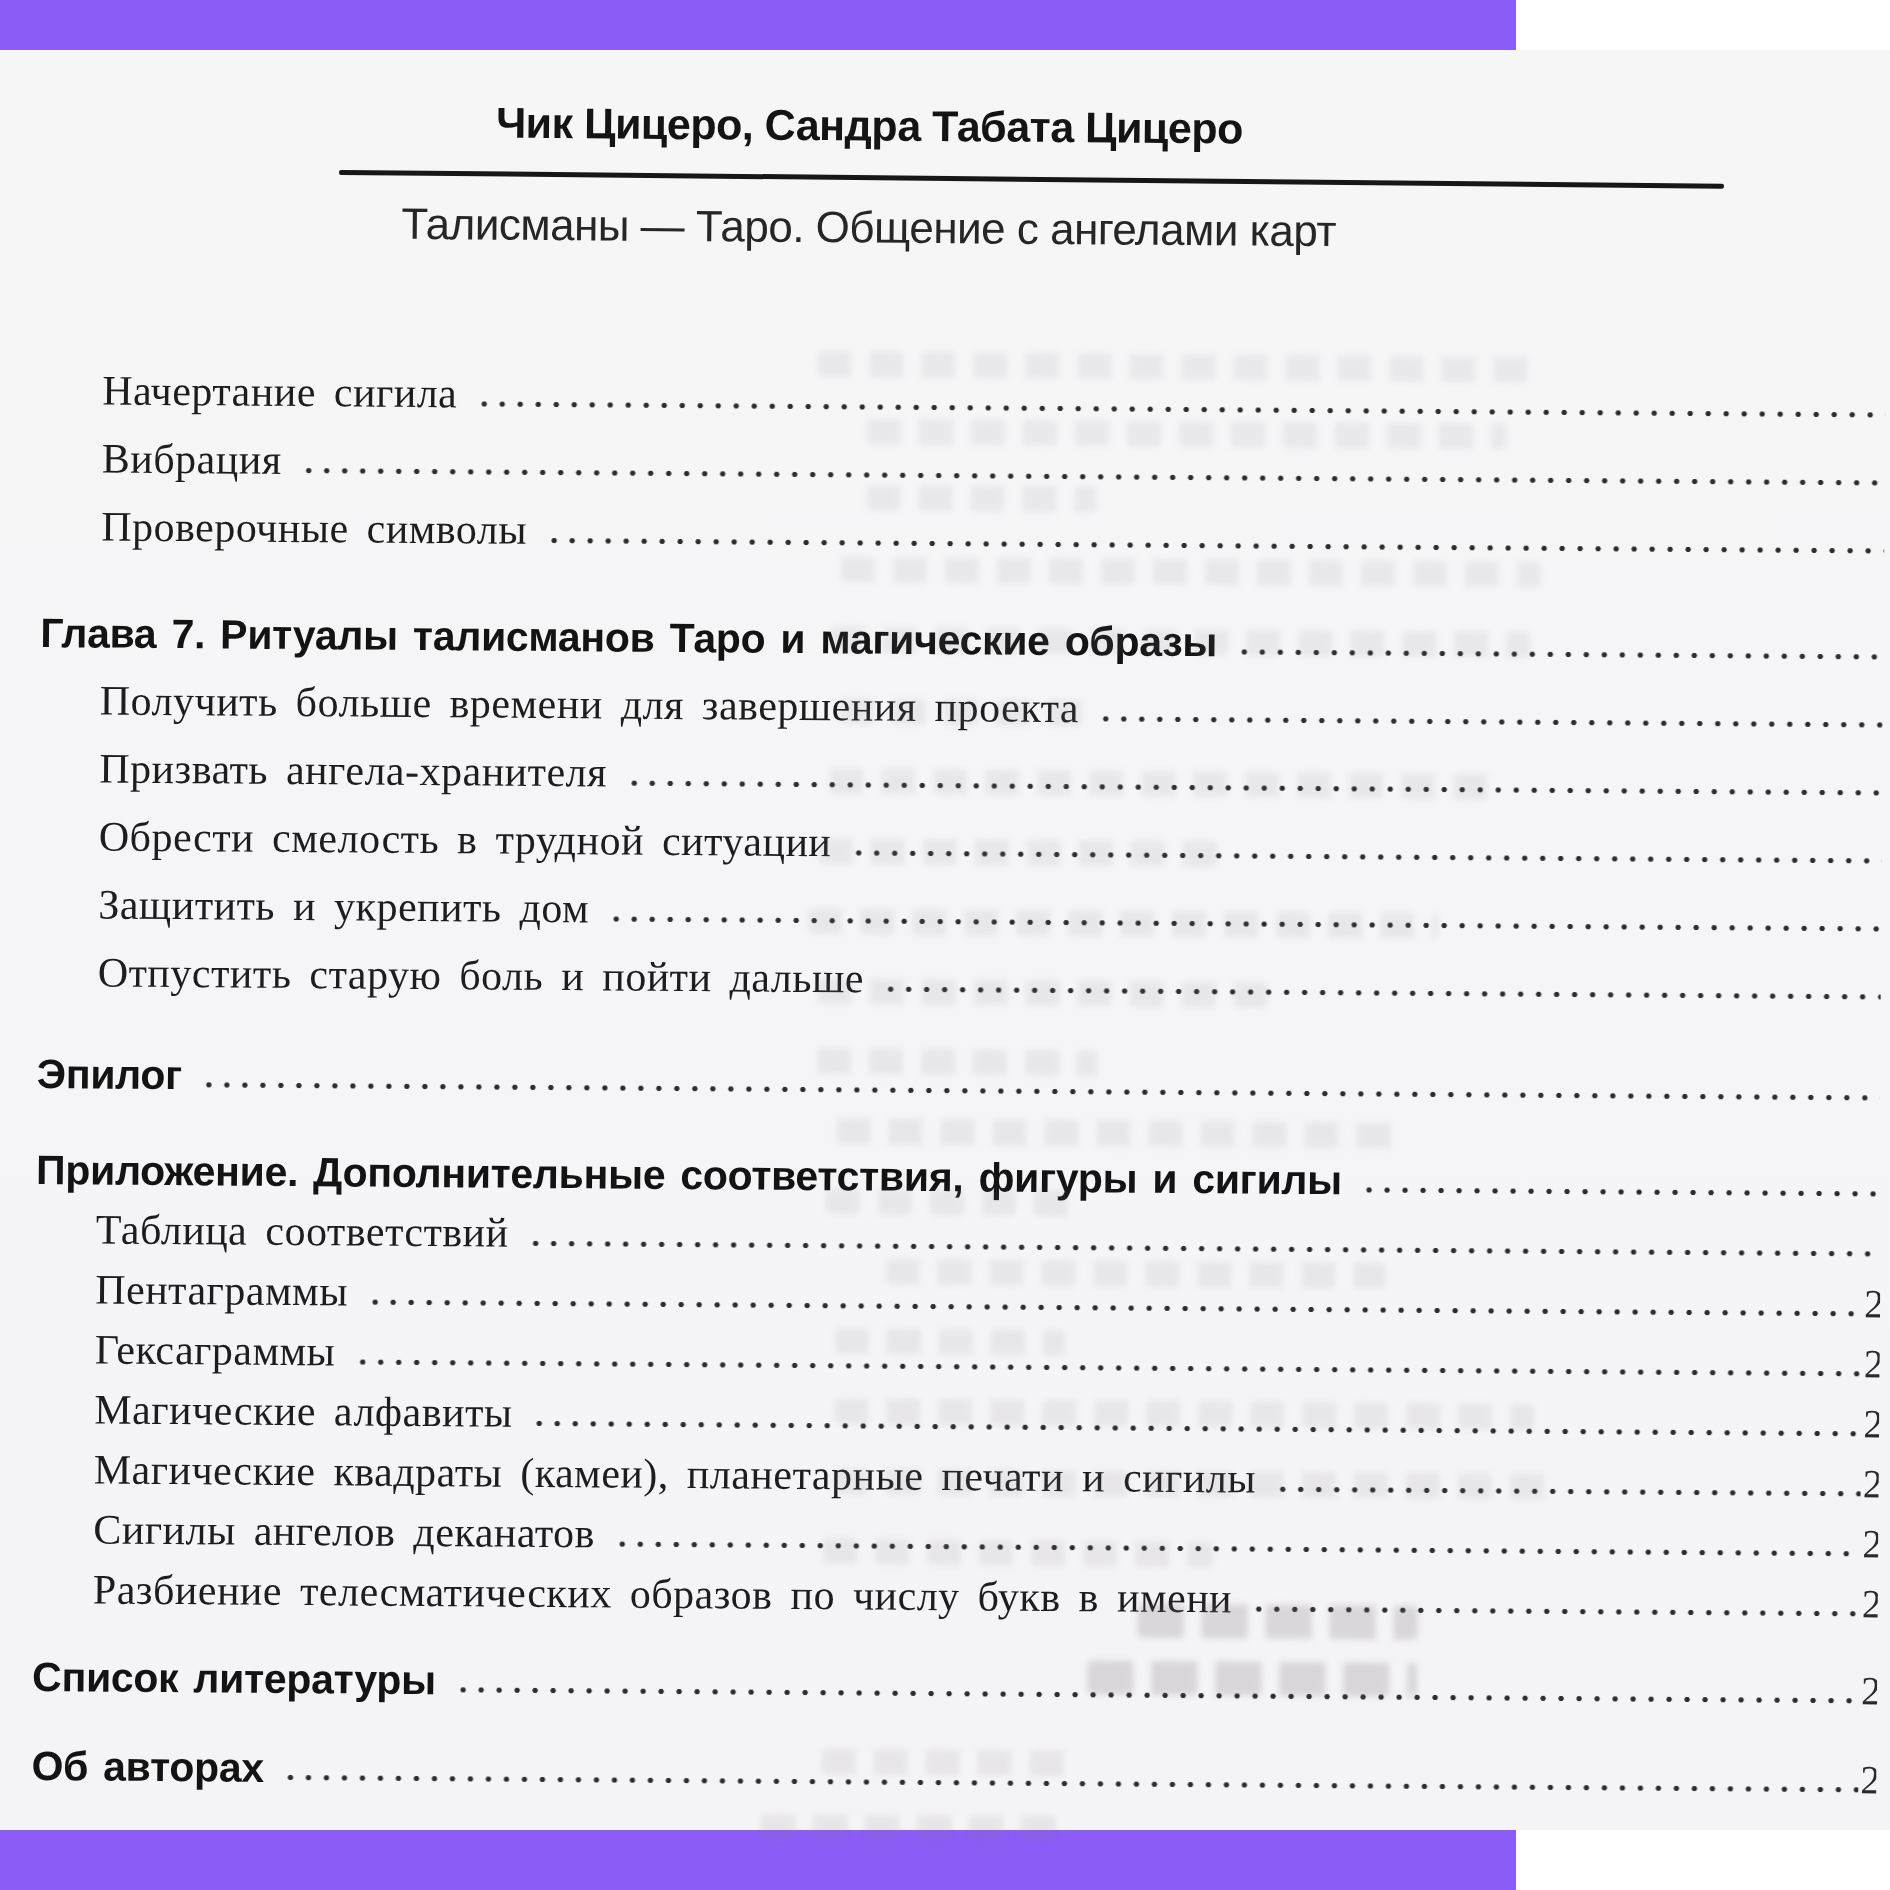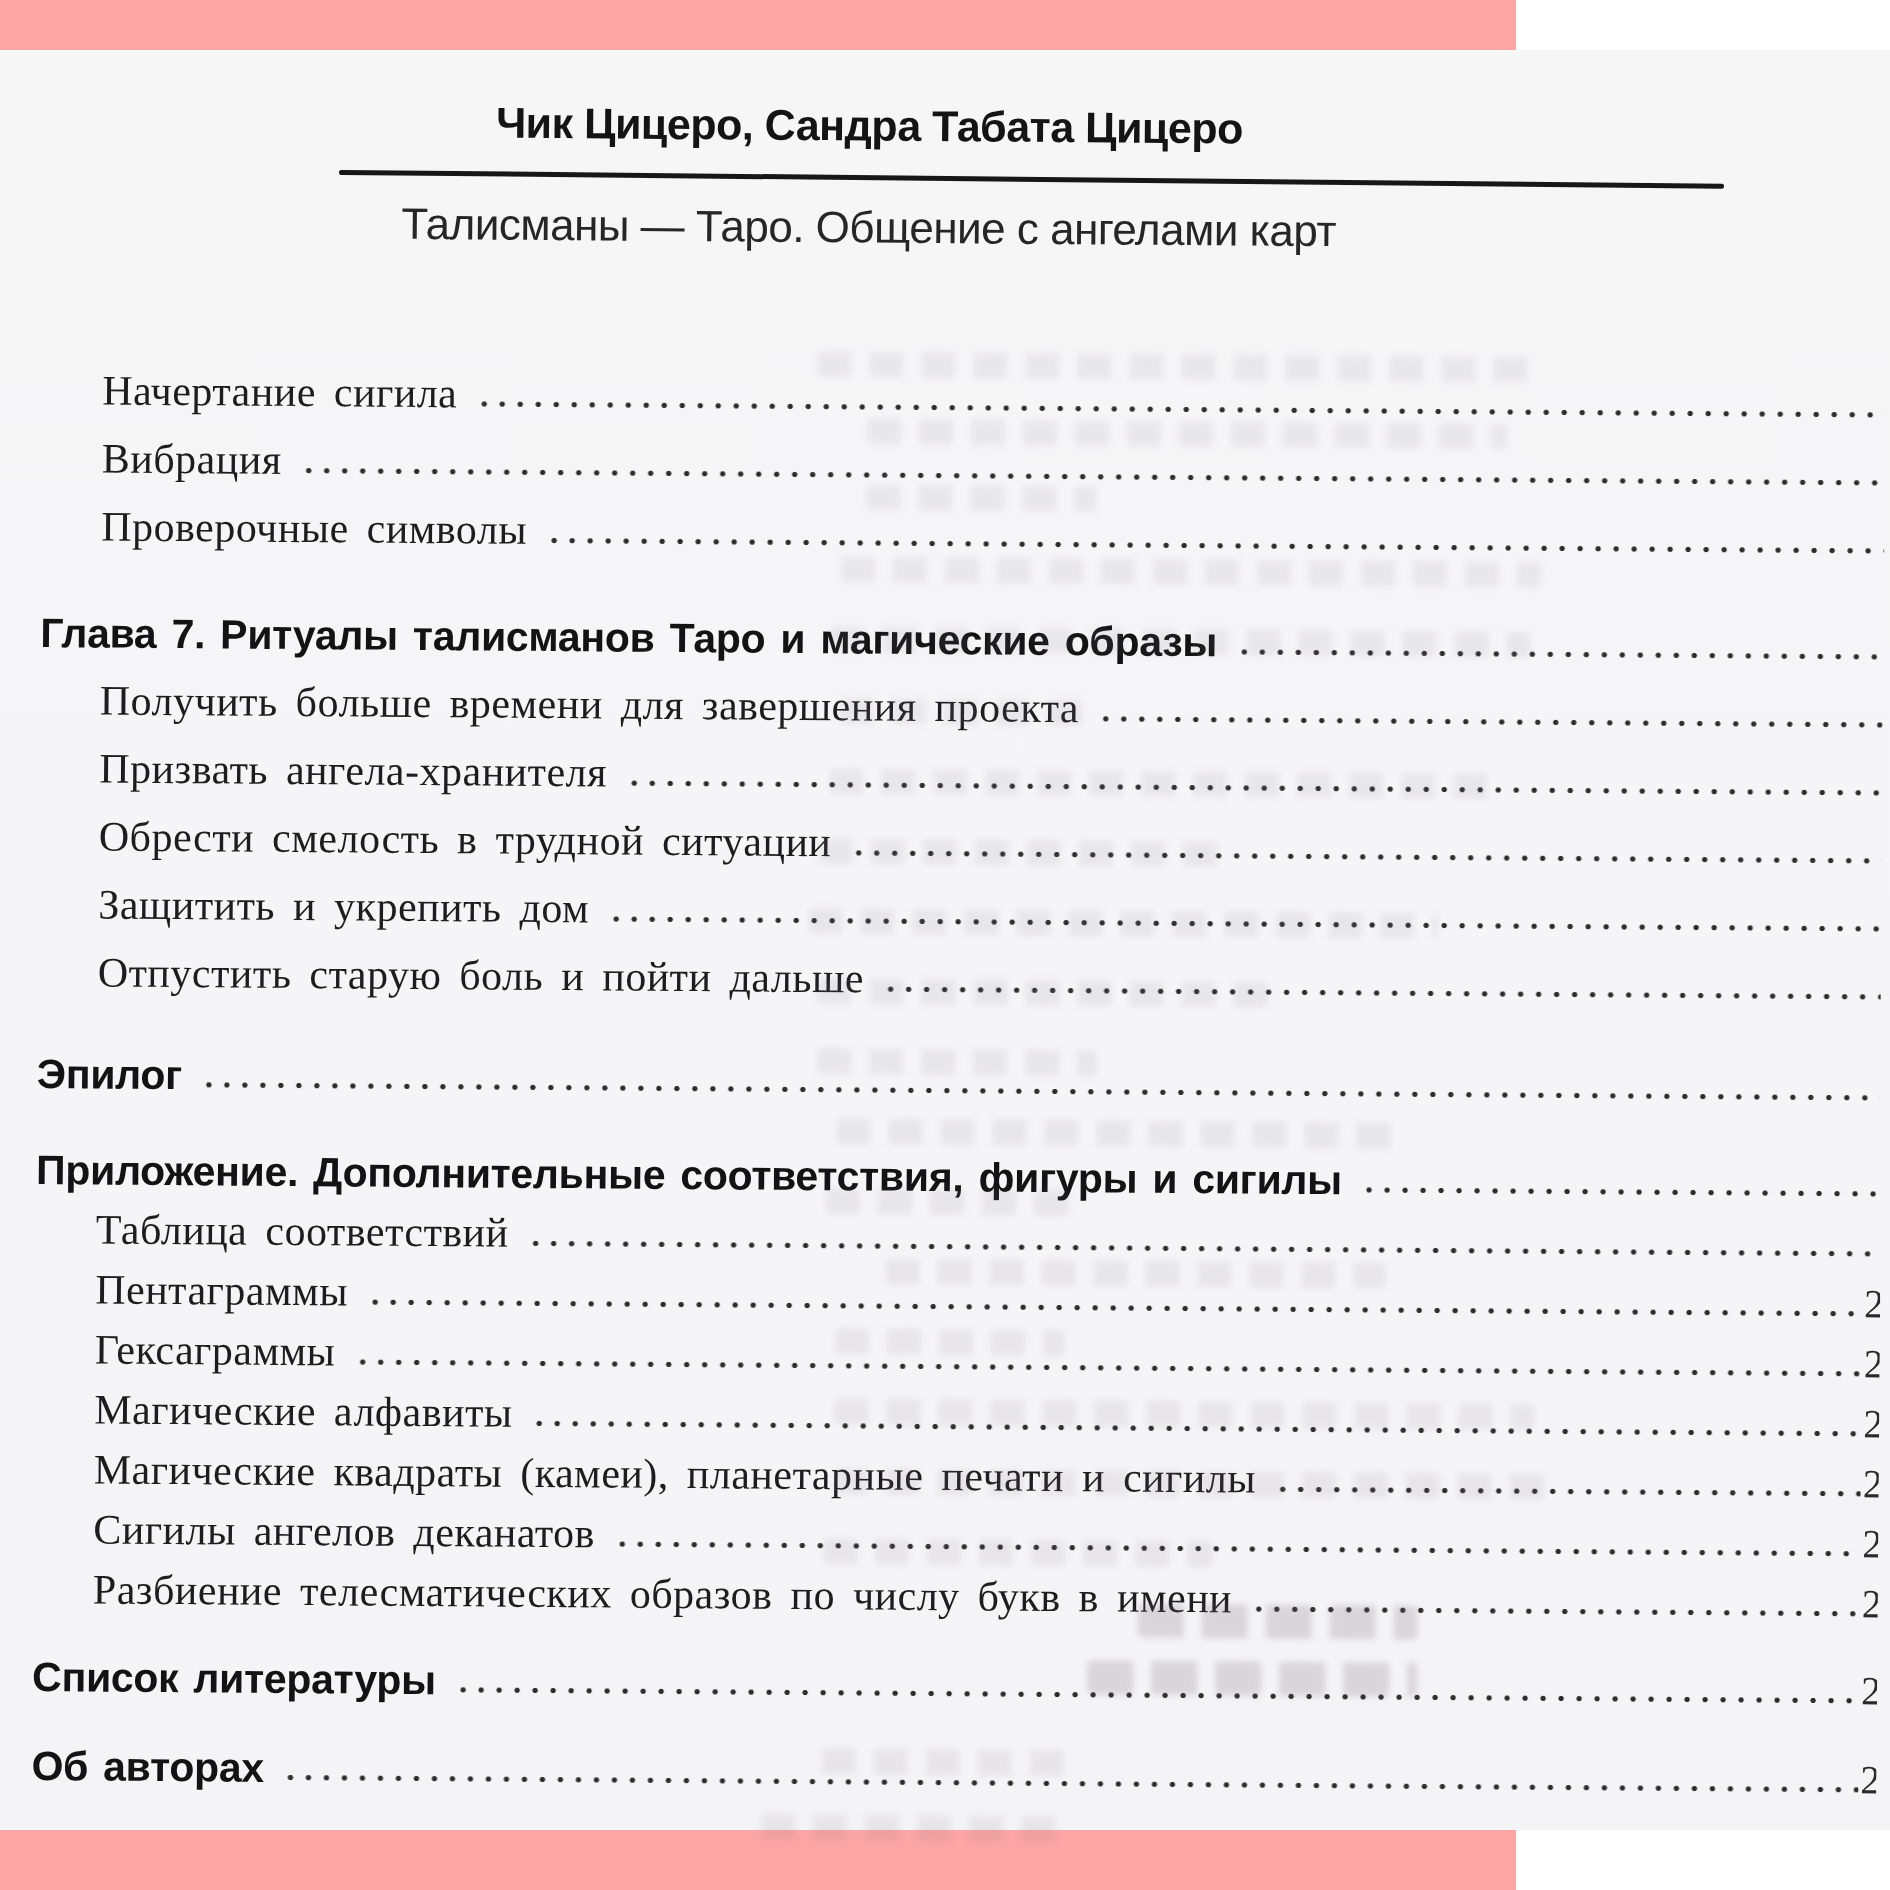--- a/index.html
+++ b/index.html
@@ -2,21 +2,21 @@
 <html><head>
 <meta charset="utf-8">
 <style>
   html,body{margin:0;padding:0;}
   body{
     width:1890px;height:1890px;
     background:#ffffff;
     overflow:hidden;
     font-family:"Liberation Serif", serif;
   }
-  .canvas{position:relative;width:1516px;height:1890px;background:#fca5a5;}
+  .canvas{position:relative;width:1516px;height:1890px;background:#8b5cf6;}
   .paper{
     position:absolute;left:0;top:50px;width:1890px;height:1780px;
     background:linear-gradient(180deg,#f7f6f7 0%,#f5f4f6 55%,#f4f3f5 100%);
   }
   .tilt{
     position:absolute;inset:0;
     transform:rotate(0.45deg);
     transform-origin:40px 0;
   }
   

